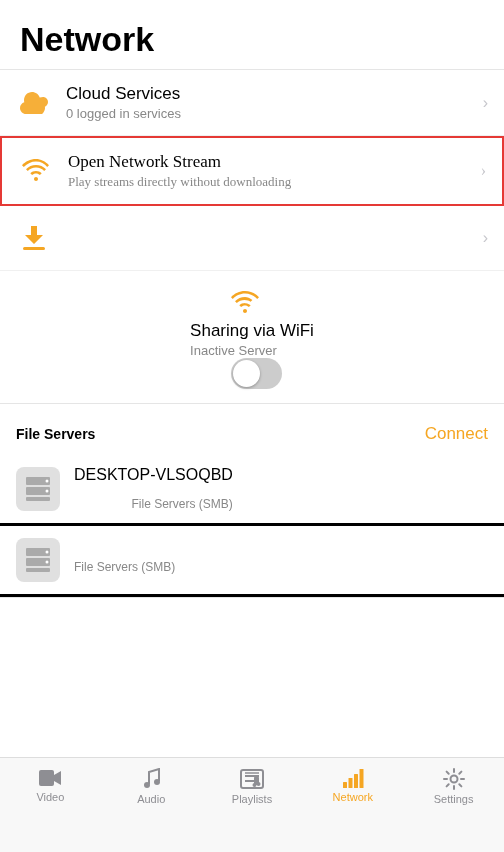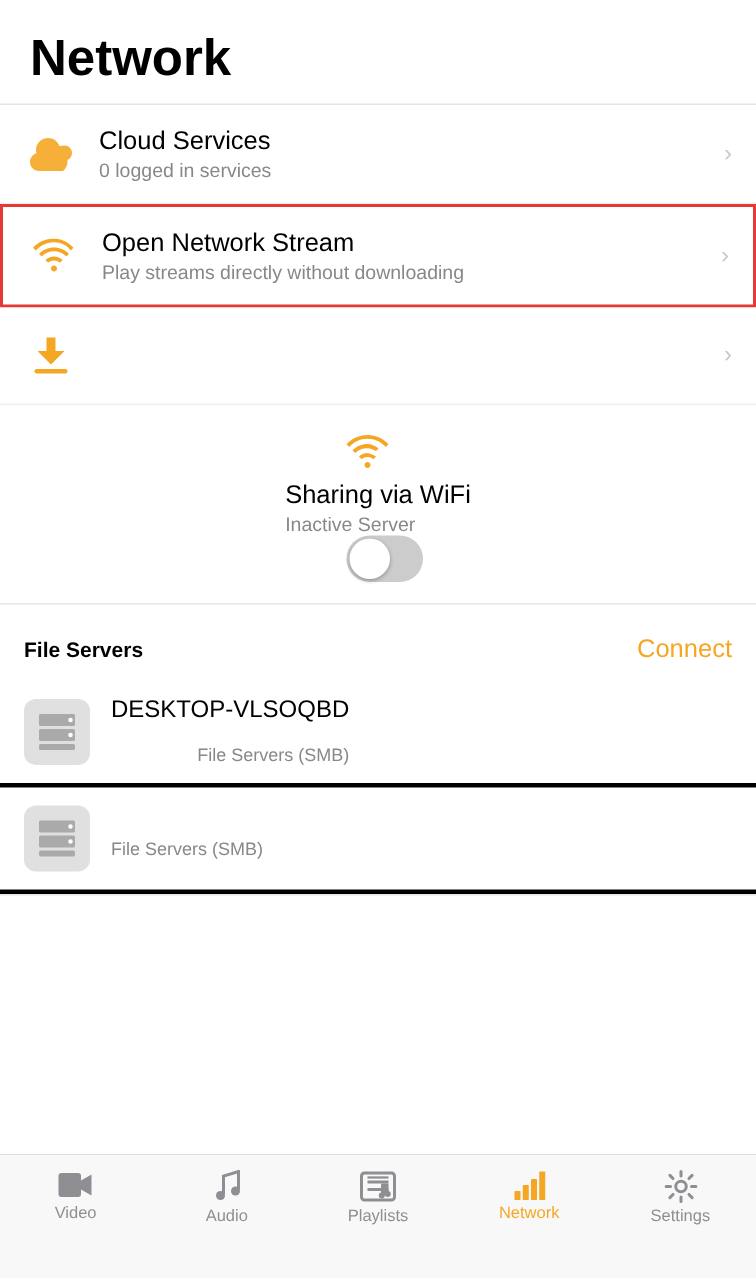--- a/index.html
+++ b/index.html
@@ -72,20 +72,21 @@
     .chevron {
       color: #c7c7cc;
       font-size: 16px;
       margin-left: 8px;
     }
 
     
     .highlighted {
       border: 2.5px solid #e53935;
       margin: 0;
+      font-family: Liberation Serif, serif;
     }
 
     
     .toggle-container {
       display: flex;
       align-items: center;
       margin-left: 8px;
     }
     .toggle {
       width: 51px;
@@ -156,21 +157,21 @@
       color: #888;
       margin-top: 13px;
     }
 
     
     .tab-bar {
       position: fixed;
       bottom: 0;
       left: 0;
       width: 504px;
-      height: 83px;
+      height: 95px;
       background: #f8f8f8;
       border-top: 1px solid #ddd;
       display: flex;
       align-items: flex-start;
       padding-top: 10px;
     }
     .tab-item {
       flex: 1;
       display: flex;
       flex-direction: column;

